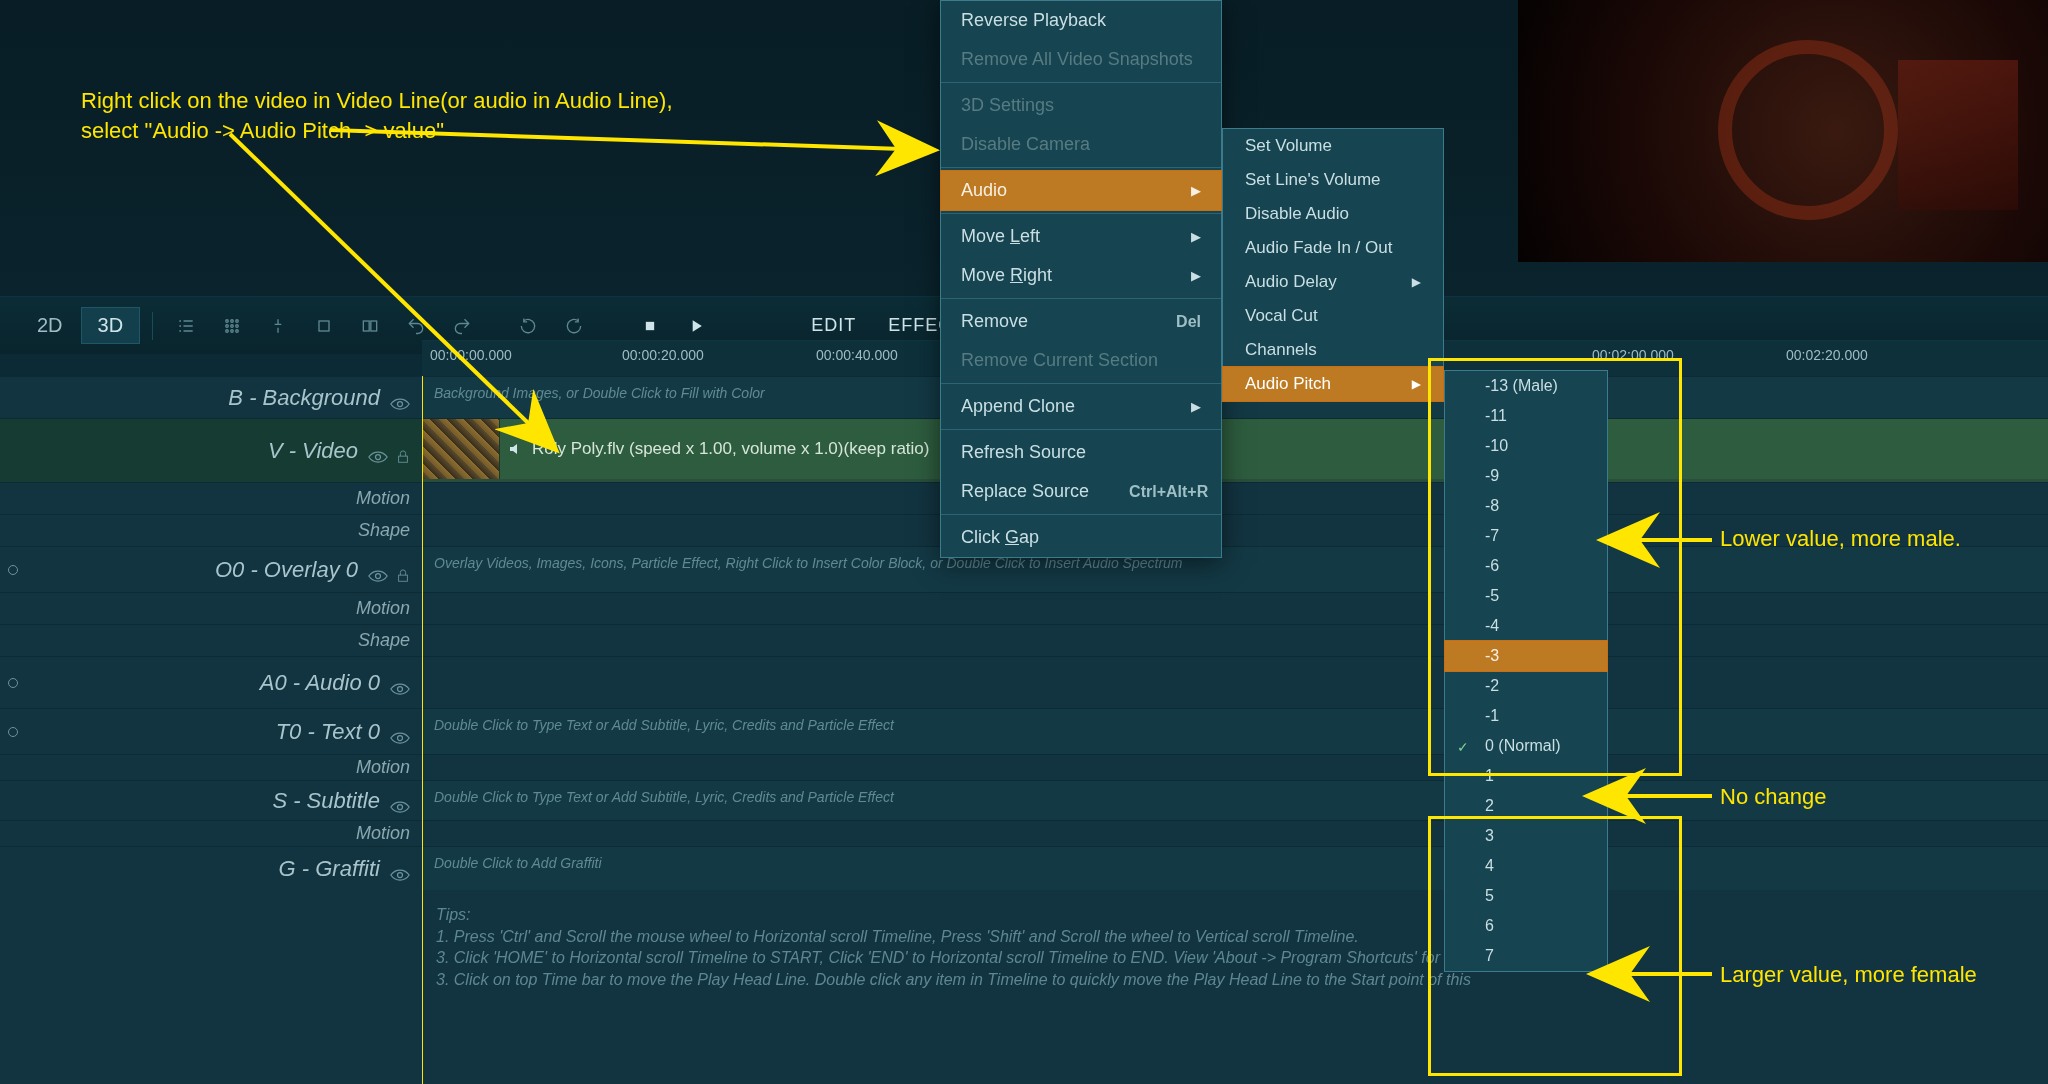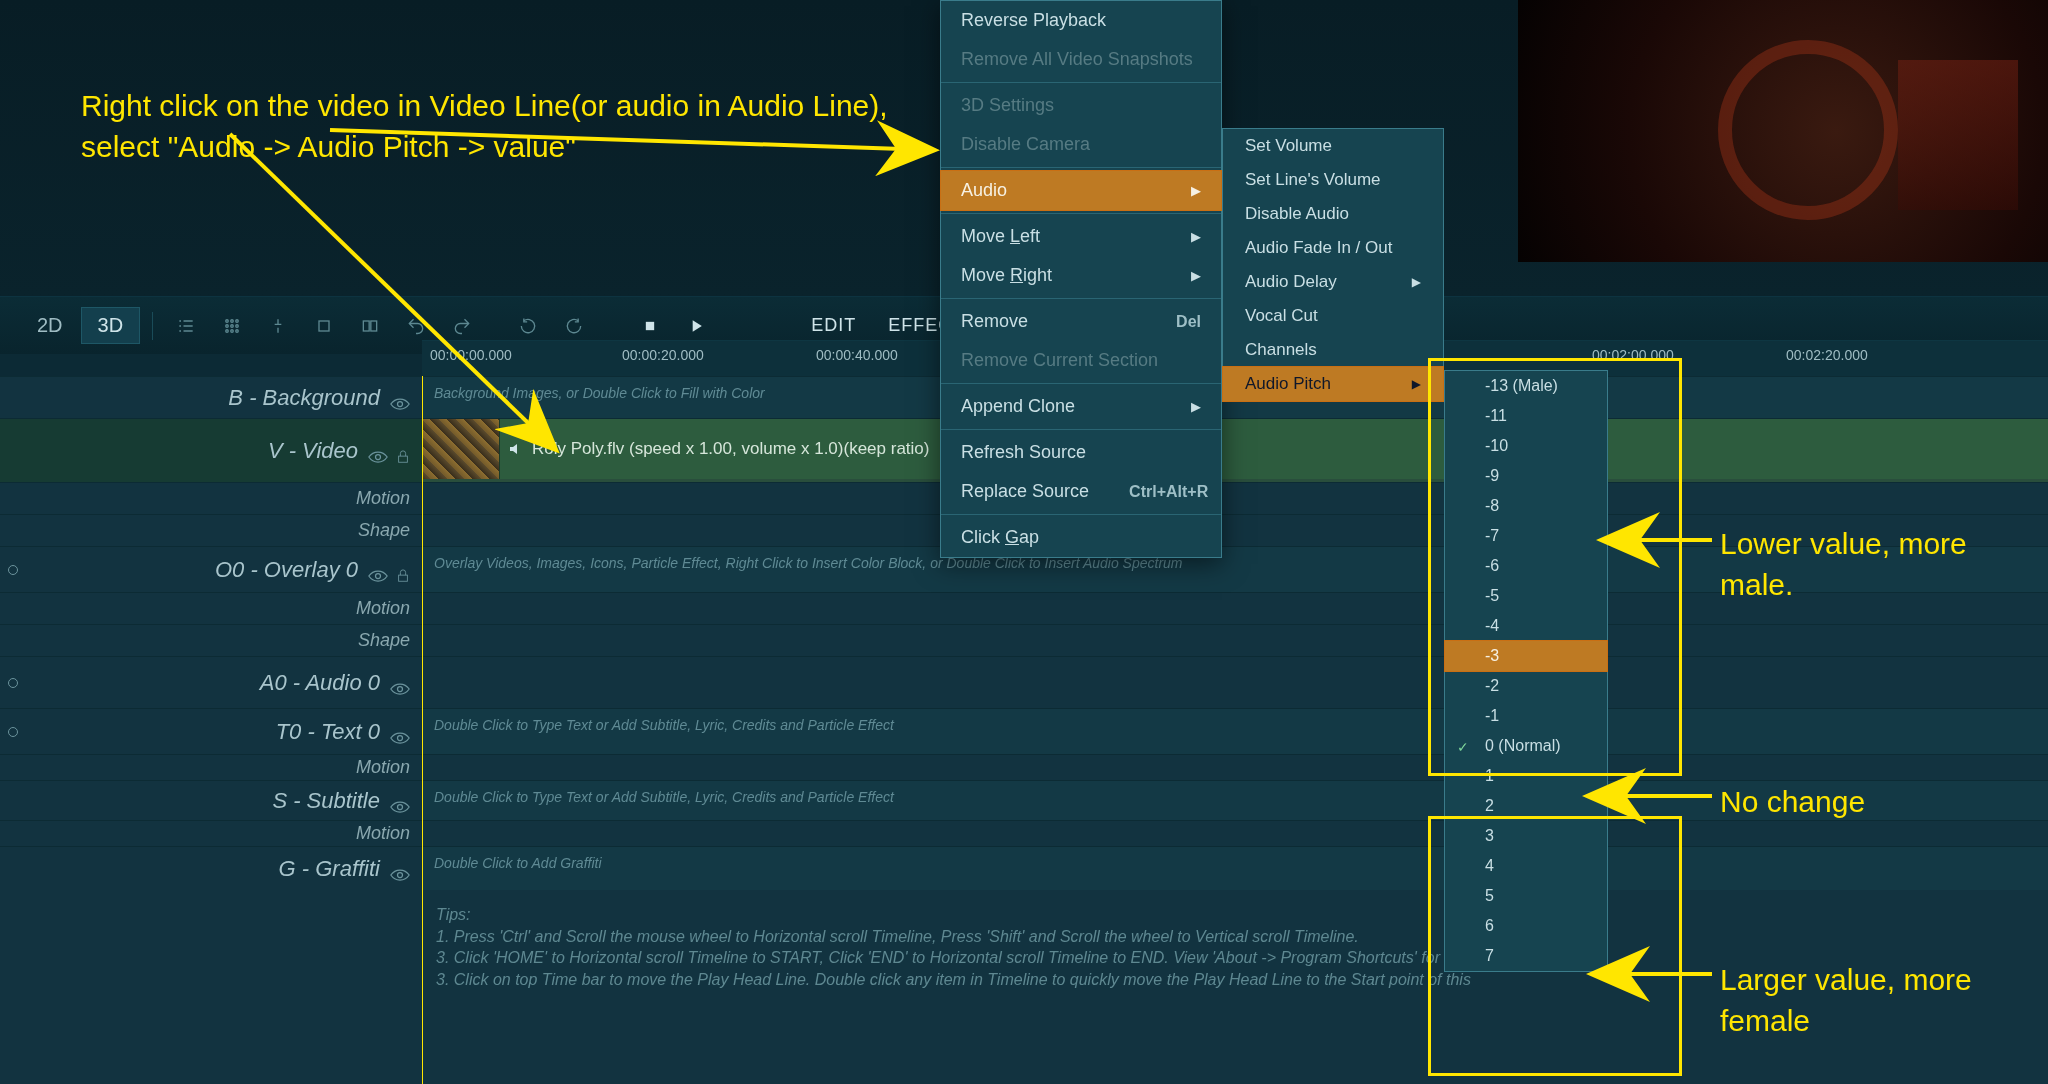--- a/index.html
+++ b/index.html
@@ -21,21 +21,21 @@
     --row2:#123340;
   }
   *{box-sizing:border-box;font-family:"Segoe UI",Arial,Helvetica,sans-serif;}
   body{margin:0;background:var(--bg);color:var(--txt);font-size:17px;width:2048px;height:1084px;overflow:hidden;position:relative;}
   .app{position:relative;width:100%;height:100%;}
 
   
   .upper{position:absolute;inset:0 0 auto 0;height:296px;background:linear-gradient(#081d25,#0a232c);}
 
   
-  .anno{position:absolute;color:var(--yellow);font-size:30px;line-height:1.35;}
+  .anno{position:absolute;color:var(--yellow);font-size:22px;line-height:1.35;}
   .anno1{left:81px;top:86px;}
 
   
   .toolbar{position:absolute;left:0;top:296px;height:58px;right:0;background:linear-gradient(#0b2c36,#09242d);display:flex;align-items:center;padding-left:21px;border-top:1px solid #0d3340;}
   .tbtn{padding:6px 16px;color:#9fbcc3;font-size:20px;cursor:pointer;margin-right:2px;}
   .tbtn.act{background:#133f4d;color:#cfe4e9;border:1px solid #1e5766;}
   .tsep{width:1px;height:28px;background:#1a4b58;margin:0 10px;}
   .ticon{width:32px;height:32px;display:flex;align-items:center;justify-content:center;color:#5a848e;font-size:22px;margin:0 7px;cursor:pointer;}
   .ticon svg{width:20px;height:20px;stroke:#5d8891;fill:none;stroke-width:1.6;}
   .tlabel{color:#cfe4e9;font-size:18px;margin:0 32px;letter-spacing:1px;}
@@ -67,21 +67,21 @@
   .menu .it{padding:9px 20px;display:flex;align-items:center;justify-content:space-between;white-space:nowrap;position:relative;}
   .menu .it.dis{color:#567b83;}
   .menu .it.sel{background:#be7a23;border:1px solid var(--orange2);color:#f7f1e3;margin:-1px;}
   .menu .it .ul{text-decoration:underline;}
   .menu .it .ar{margin-left:40px;font-size:13px;}
   .menu .it .sc{margin-left:40px;color:#9ebfc6;font-size:16px;font-weight:bold;}
   .menu .sep{height:1px;background:#2a6573;margin:3px 0;}
 
   .submenu{position:absolute;background:var(--panel);border:1px solid #3a7c8b;color:#c9dfe4;font-size:17px;z-index:41;}
   .submenu .it{padding:7px 22px;display:flex;justify-content:space-between;align-items:center;}
-  .submenu .it.sel{background:#be7a23;border:1px solid var(--orange2);color:#0f172a;margin:-1px;}
+  .submenu .it.sel{background:#be7a23;border:1px solid var(--orange2);color:#ffffff;margin:-1px;}
   .submenu .it .ar{font-size:12px;margin-left:30px;}
 
   .pitchmenu{position:absolute;background:var(--panel);border:1px solid #3a7c8b;color:#c9dfe4;font-size:16px;z-index:42;width:164px;}
   .pitchmenu .it{padding:6px 10px 6px 40px;position:relative;}
   .pitchmenu .it.sel{background:#be7a23;border:1px solid var(--orange2);color:#f7f1e3;margin:-1px;}
   .pitchmenu .it .chk{position:absolute;left:12px;top:8px;color:#7fd69c;font-size:14px;}
 
   
   .ybox{position:absolute;border:3px solid var(--yellow);z-index:43;pointer-events:none;}
 

